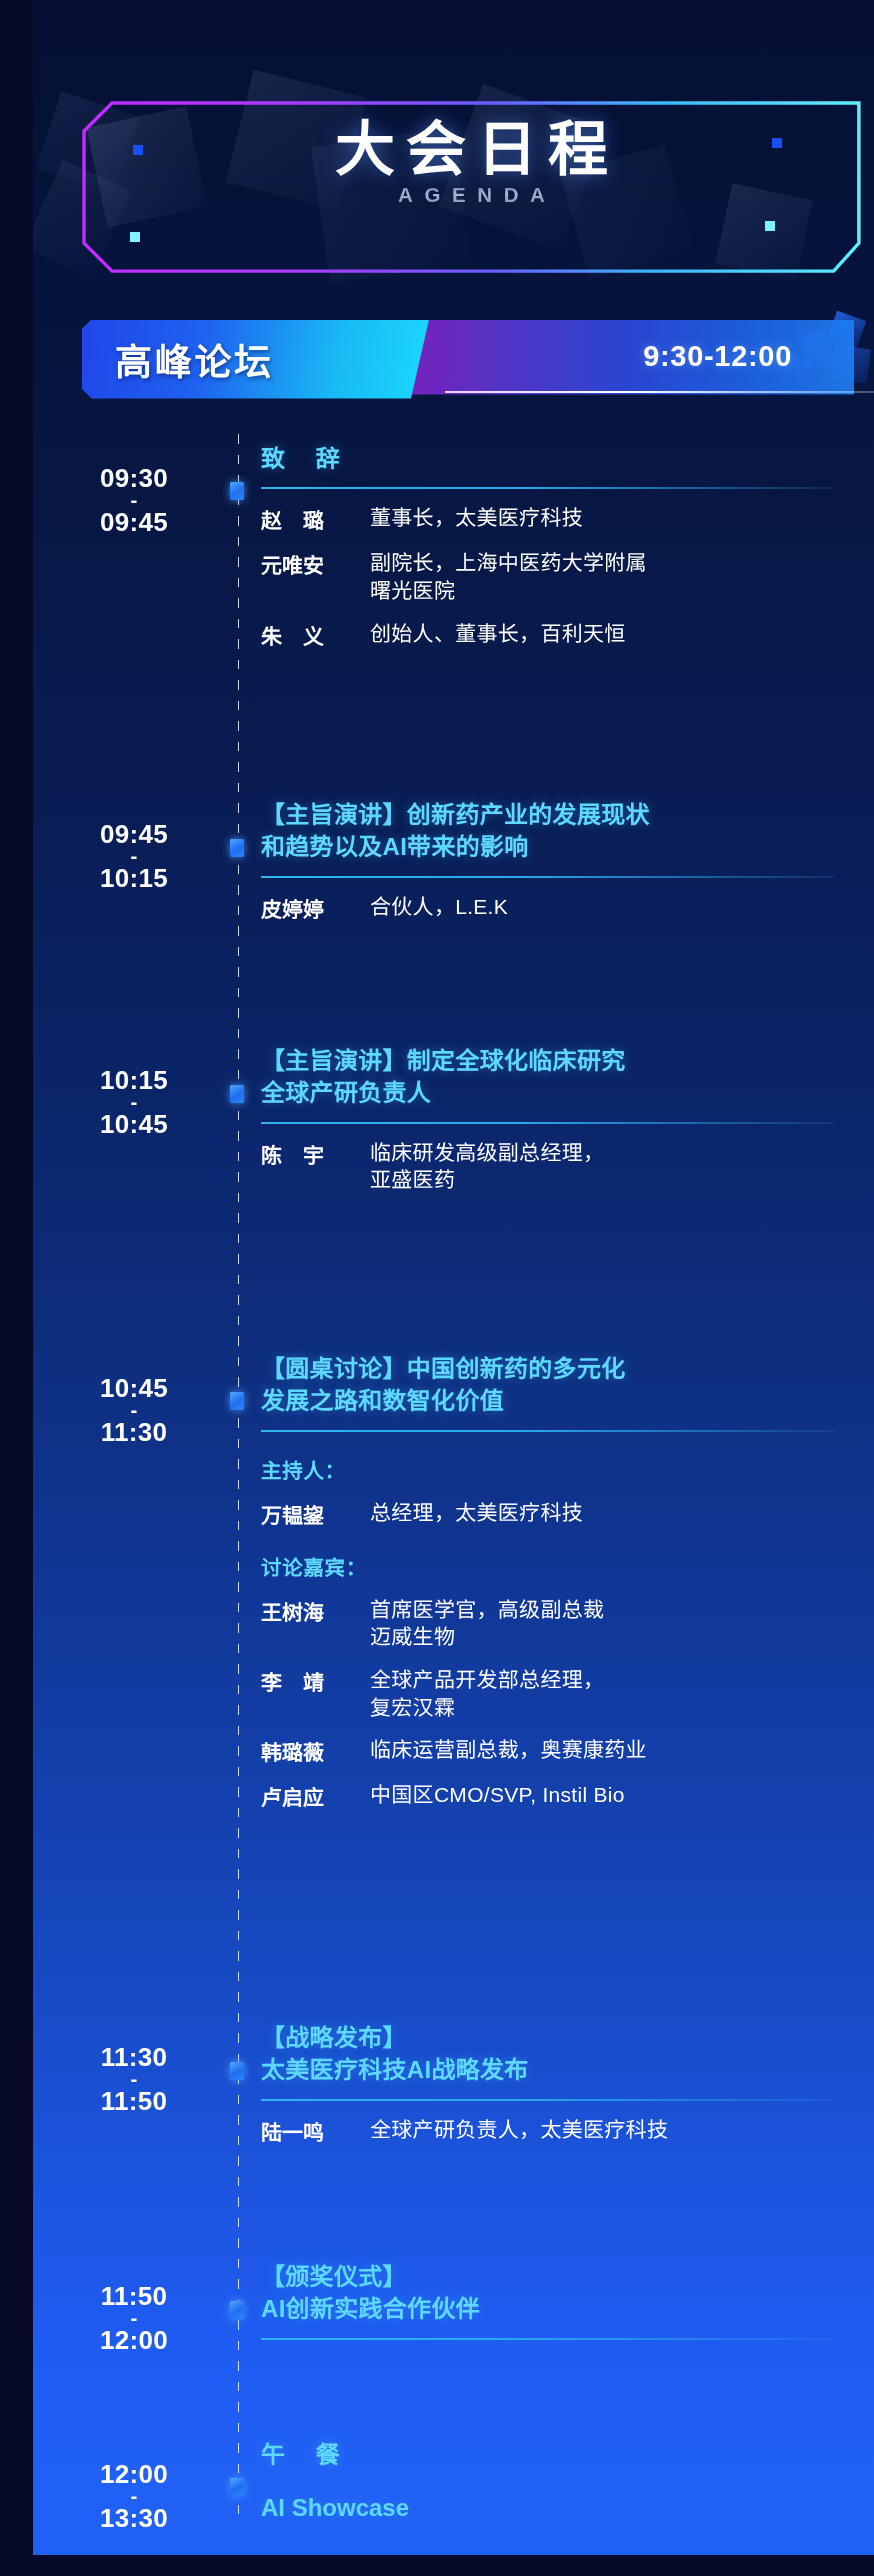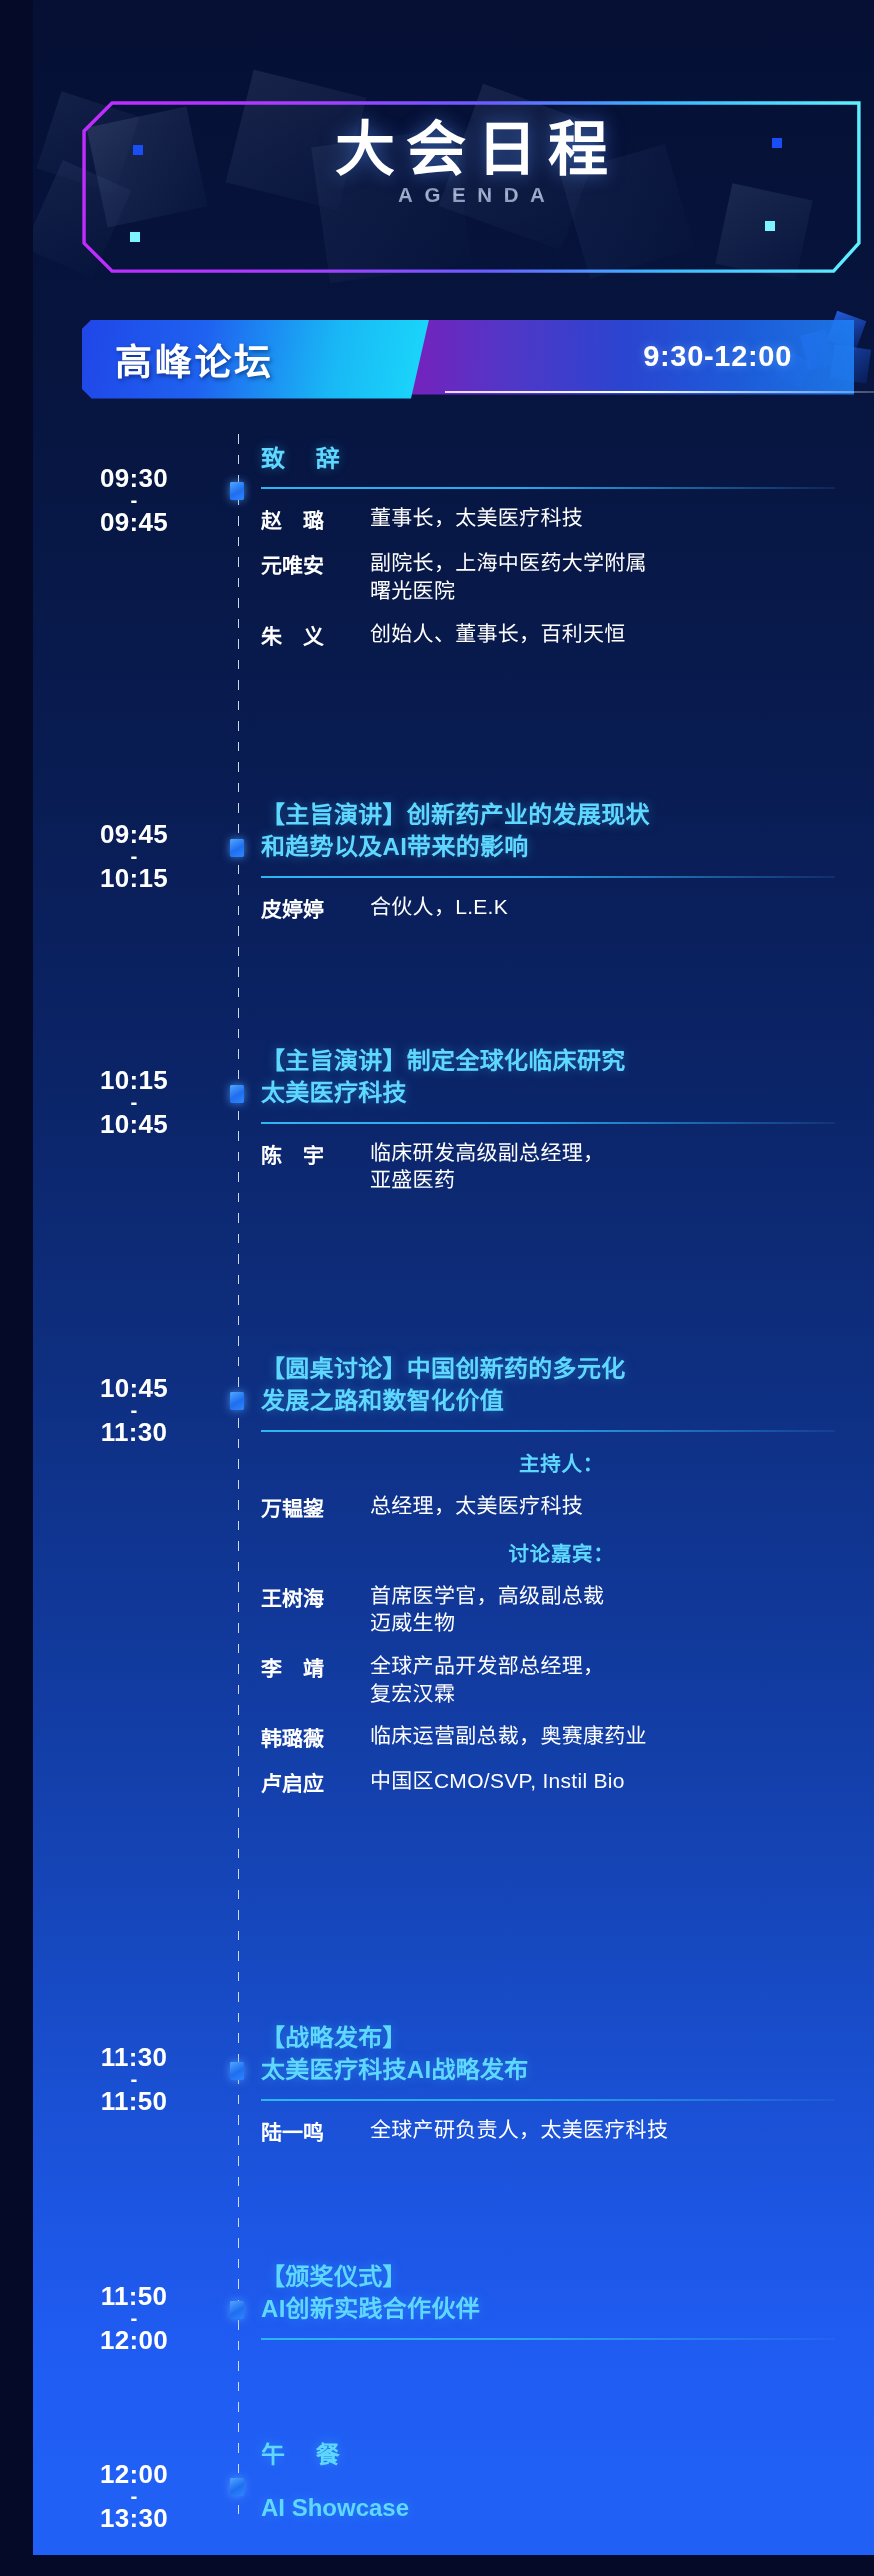--- a/index.html
+++ b/index.html
@@ -151,21 +151,21 @@
   }
   .session-title.wide { letter-spacing:3.4px; }
 
   .divider {
     margin:12.3px 0 2.7px 0; height:2px; width:574px;
     background:linear-gradient(90deg,#2fb6f2 0%,#2aa8ee 45%,rgba(60,150,230,.12) 100%);
   }
 
   .sub-label {
     color:#5fd8ff; font-size:20.5px; font-weight:bold;
-    letter-spacing:0.7px; margin-top:15px;text-align:center;
+    letter-spacing:0.7px; margin-top:22px;
   }
 
   .speaker { display:flex; margin-top:15px; }
   .sp-name {
     flex:0 0 109px;
     color:#ffffff; font-size:21px; font-weight:bold;
     letter-spacing:0; white-space:nowrap;
   }
   .sp-title {
     color:#ffffff; font-size:21px; font-weight:400;
@@ -272,21 +272,21 @@
           </div>
         </div>
         <div class="session" style="top: 1045px;">
           <div class="time-col" style="top: 0px;">
             <div class="t">10:15</div>
             <div class="dash">-</div>
             <div class="t">10:45</div>
           </div>
           <div class="body-col" style="top: 0px;">
             <div class="session-title">【主旨演讲】制定全球化临床研究</div>
-            <div class="session-title">太美医疗科技</div>
+            <div class="session-title">全球产研负责人</div>
             <div class="divider"></div>
             <div class="speaker">
               <div class="sp-name">陈　宇</div>
               <div class="sp-title">
                 <div>临床研发高级副总经理，</div>
                 <div>亚盛医药</div>
               </div>
             </div>
           </div>
         </div>

